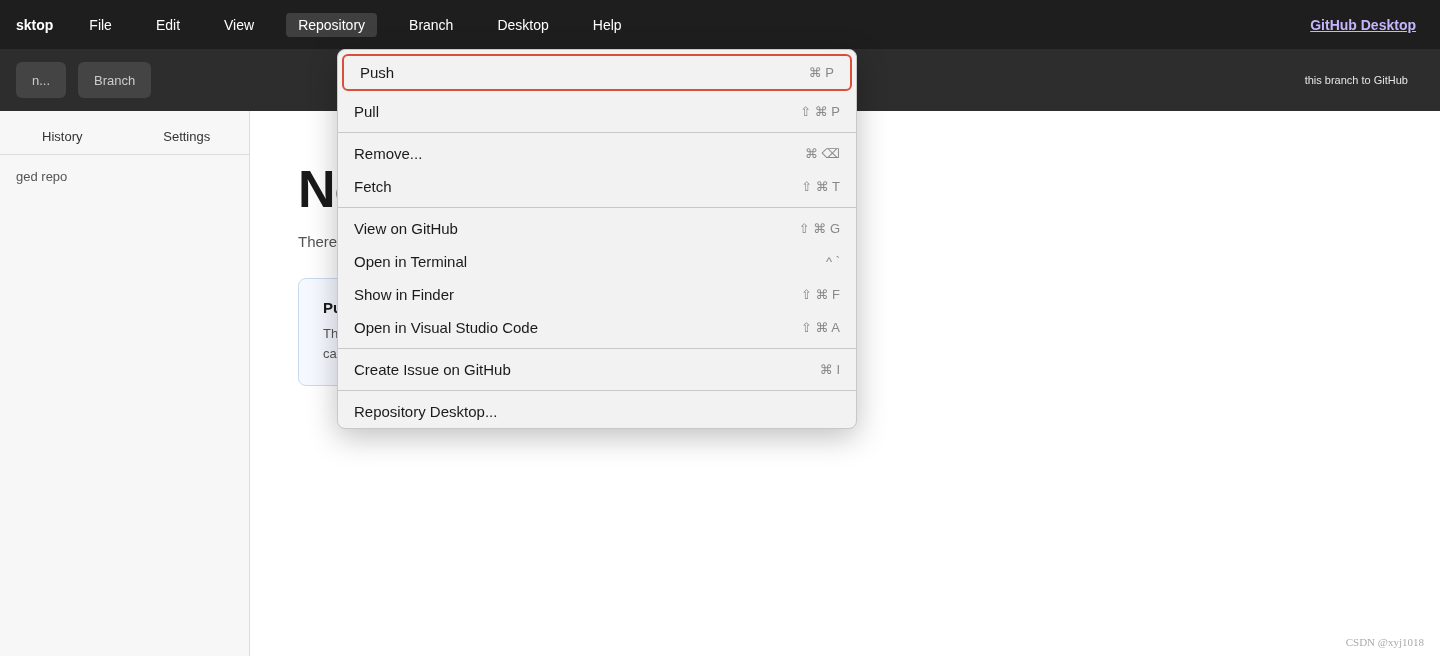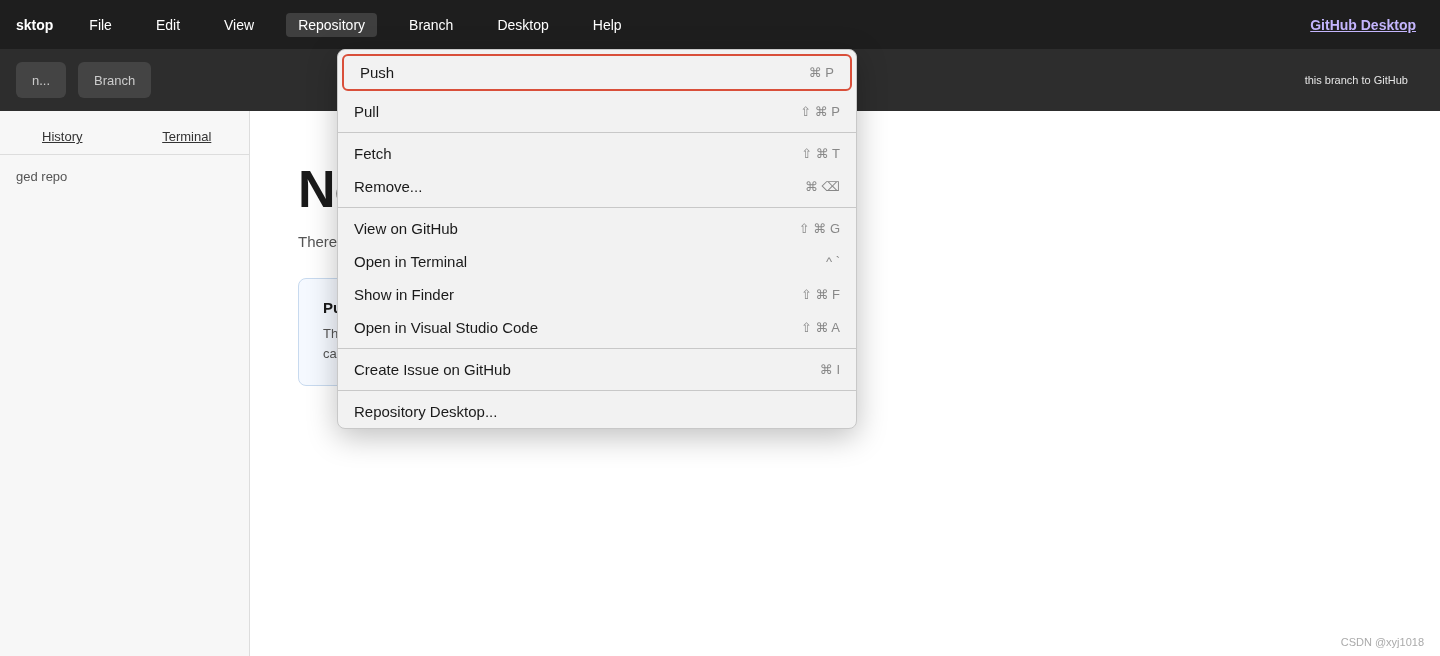--- a/index.html
+++ b/index.html
@@ -97,21 +97,20 @@
       display: flex;
       border-bottom: 1px solid #ddd;
     }
     .sidebar-tab {
       flex: 1;
       text-align: center;
       padding: 10px 0;
       font-size: 13px;
       color: #333;
       cursor: pointer;
-      text-decoration: underline;
     }
     .sidebar-section-label {
       font-size: 13px;
       color: #555;
       padding: 14px 16px 6px;
     }
 
     
     .content-area {
       flex: 1;
@@ -159,20 +158,21 @@
       background: #e8f0f8;
       padding: 1px 4px;
       border-radius: 3px;
     }
     .watermark {
       position: absolute;
       bottom: 8px;
       right: 16px;
       font-size: 11px;
       color: #aaa;
+      font-family: Liberation Serif, serif;
     }
 
     
     .dropdown-overlay {
       position: absolute;
       top: 0;
       left: 0;
       width: 100%;
       height: 100%;
       z-index: 100;
@@ -245,21 +245,21 @@
   <button class="toolbar-btn">n...</button>
   <button class="toolbar-btn">Branch</button>
   <span class="toolbar-publish-text">this branch to GitHub</span>
 </div>
 
 <div class="main-layout">
 
   <div class="sidebar">
     <div class="sidebar-tabs">
       <div class="sidebar-tab">History</div>
-      <div class="sidebar-tab">Terminal</div>
+      <div class="sidebar-tab">Settings</div>
     </div>
     <div class="sidebar-section-label">ged repo</div>
   </div>
 
   <div class="content-area">
     <h1 class="no-changes-title">No local changes</h1>
     <p class="no-changes-desc">There are no uncommitted changes in this repo for what to do next.</p>
     <div class="publish-card">
       <div class="publish-card-title">Publish your branch</div>
       <div class="publish-card-body">
@@ -281,27 +281,27 @@
     </div>
 
     <div class="menu-item">
       <span class="menu-item-label">Pull</span>
       <span class="menu-item-shortcut">⇧ ⌘ P</span>
     </div>
 
     <div class="menu-separator"></div>
 
     <div class="menu-item">
+      <span class="menu-item-label">Remove...</span>
+      <span class="menu-item-shortcut">⌘ ⌫</span>
+    </div>
+    <div class="menu-item">
       <span class="menu-item-label">Fetch</span>
       <span class="menu-item-shortcut">⇧ ⌘ T</span>
     </div>
-    <div class="menu-item">
-      <span class="menu-item-label">Remove...</span>
-      <span class="menu-item-shortcut">⌘ ⌫</span>
-    </div>
 
     <div class="menu-separator"></div>
 
     <div class="menu-item">
       <span class="menu-item-label">View on GitHub</span>
       <span class="menu-item-shortcut">⇧ ⌘ G</span>
     </div>
     <div class="menu-item">
       <span class="menu-item-label">Open in Terminal</span>
       <span class="menu-item-shortcut">^ `</span>

